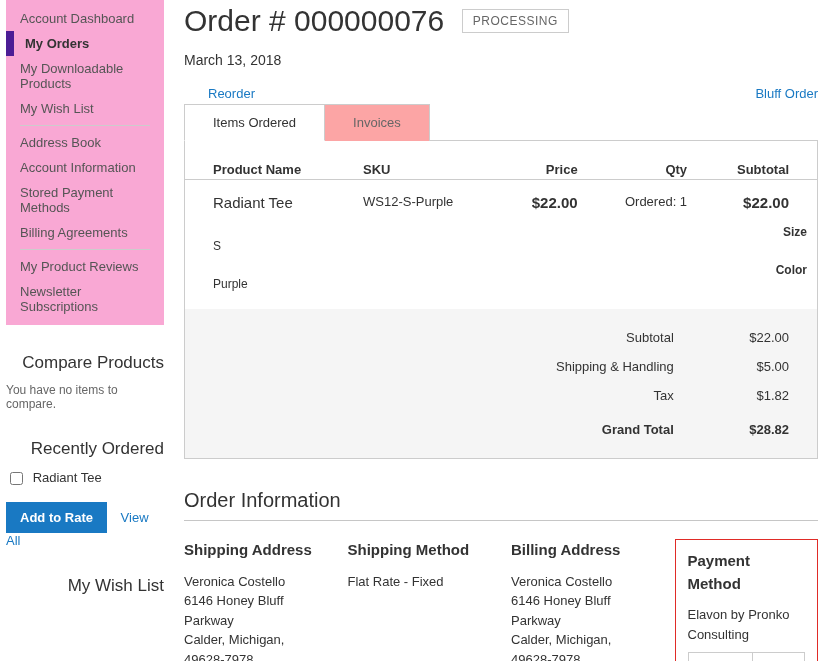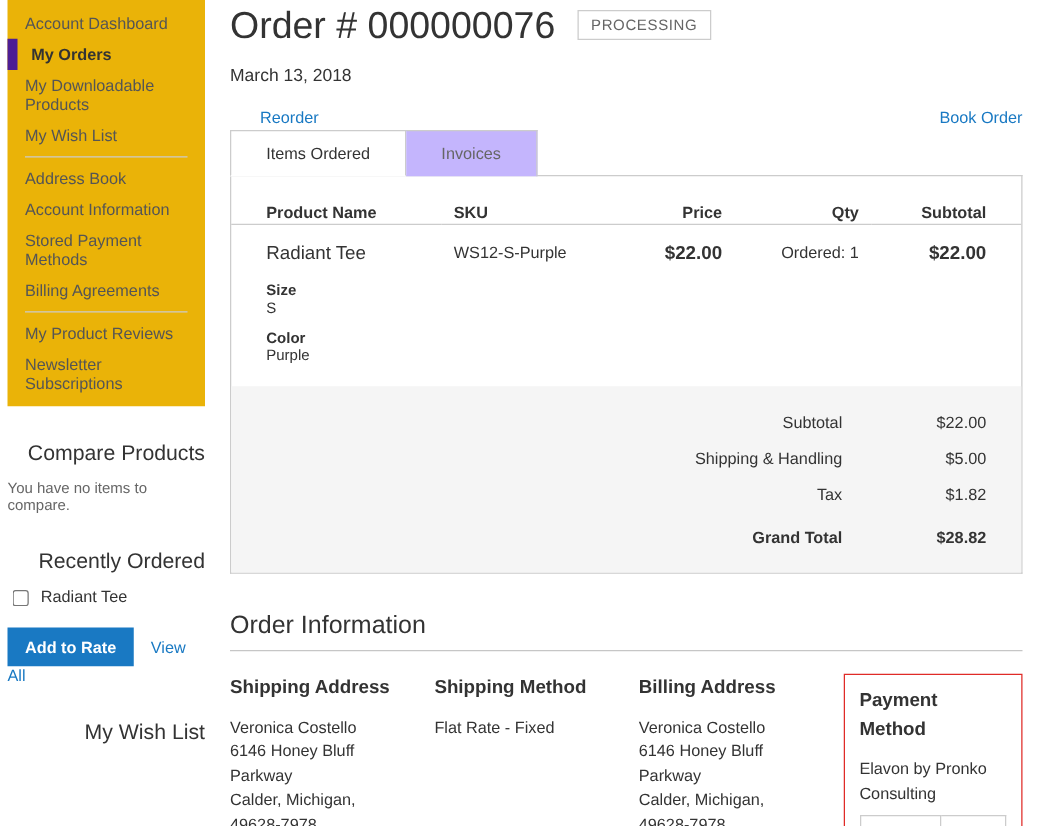--- a/index.html
+++ b/index.html
@@ -7,21 +7,21 @@
     margin: 0;
     font-family: Arial, Helvetica, sans-serif;
     font-size: 13px;
     color: #333;
     background: #fff;
     width: 840px;
   }
   .wrap { display: flex; }
   .sidebar { width: 184px; padding: 0 20px 20px 6px; }
   .sidenav {
-    background: #eab308;
+    background: #f9a8d4;
     padding: 6px 0;
     font-size: 13px;
   }
   .sidenav-sep { border-top: 1px solid #ccc; margin: 4px 14px; }
   .sidenav-item {
     padding: 5px 14px;
     color: #555;
     cursor: pointer;
   }
   .sidenav-item.current {
@@ -73,21 +73,21 @@
   .toolbar { display: flex; justify-content: space-between; margin-bottom: 2px; margin-left: 24px; }
   .tabs {
     display: flex;
     border-bottom: 1px solid #ccc;
     margin-bottom: -1px;
   }
   .tab {
     padding: 10px 28px;
     font-size: 13px;
     color: #666;
-    background: #c4b5fd;
+    background: #fca5a5;
     border: 1px solid #ccc;
     border-bottom: none;
     cursor: pointer;
     position: relative;
     top: 1px;
   }
   .tab.active {
     background: #fff;
     color: #333;
     border-bottom: 1px solid #fff;
@@ -112,21 +112,21 @@
   }
   table.items th.r, table.items td.r { text-align: right; }
   table.items td {
     padding: 14px 10px 4px;
     font-size: 13px;
     vertical-align: top;
   }
   table.items th:first-child, table.items td:first-child { padding-left: 28px; }
   table.items th:last-child, table.items td:last-child { padding-right: 28px; }
   .opts { padding: 6px 10px 18px 28px; font-size: 12px; }
-  .opts .optlabel { font-weight: bold; margin-top: 4px; }
+  .opts .optlabel { font-weight: bold; margin-top: 4px; text-align: right; }
   .totals {
     background: #f5f5f5;
     padding: 14px 28px;
     margin: 0;
   }
   .totals table { width: 100%; border-collapse: collapse; }
   .totals td { padding: 7px 0; font-size: 13px; color: #333; }
   .totals td.lbl { text-align: right; width: 80%; }
   .totals td.val { text-align: right; }
   .totals tr.grand td { font-weight: bold; padding-top: 12px; }
@@ -199,21 +199,21 @@
   </div>
 
   <div class="main">
     <div>
       <h1>Order # 000000076</h1>
       <span class="status-badge">PROCESSING</span>
     </div>
     <div class="order-date">March 13, 2018</div>
     <div class="toolbar">
       <span class="link">Reorder</span>
-      <span class="link">Book Order</span>
+      <span class="link">Bluff Order</span>
     </div>
 
     <div class="tabs">
       <div class="tab active">Items Ordered</div>
       <div class="tab">Invoices</div>
     </div>
 
     <div class="panel">
       <table class="items">
         <thead>

